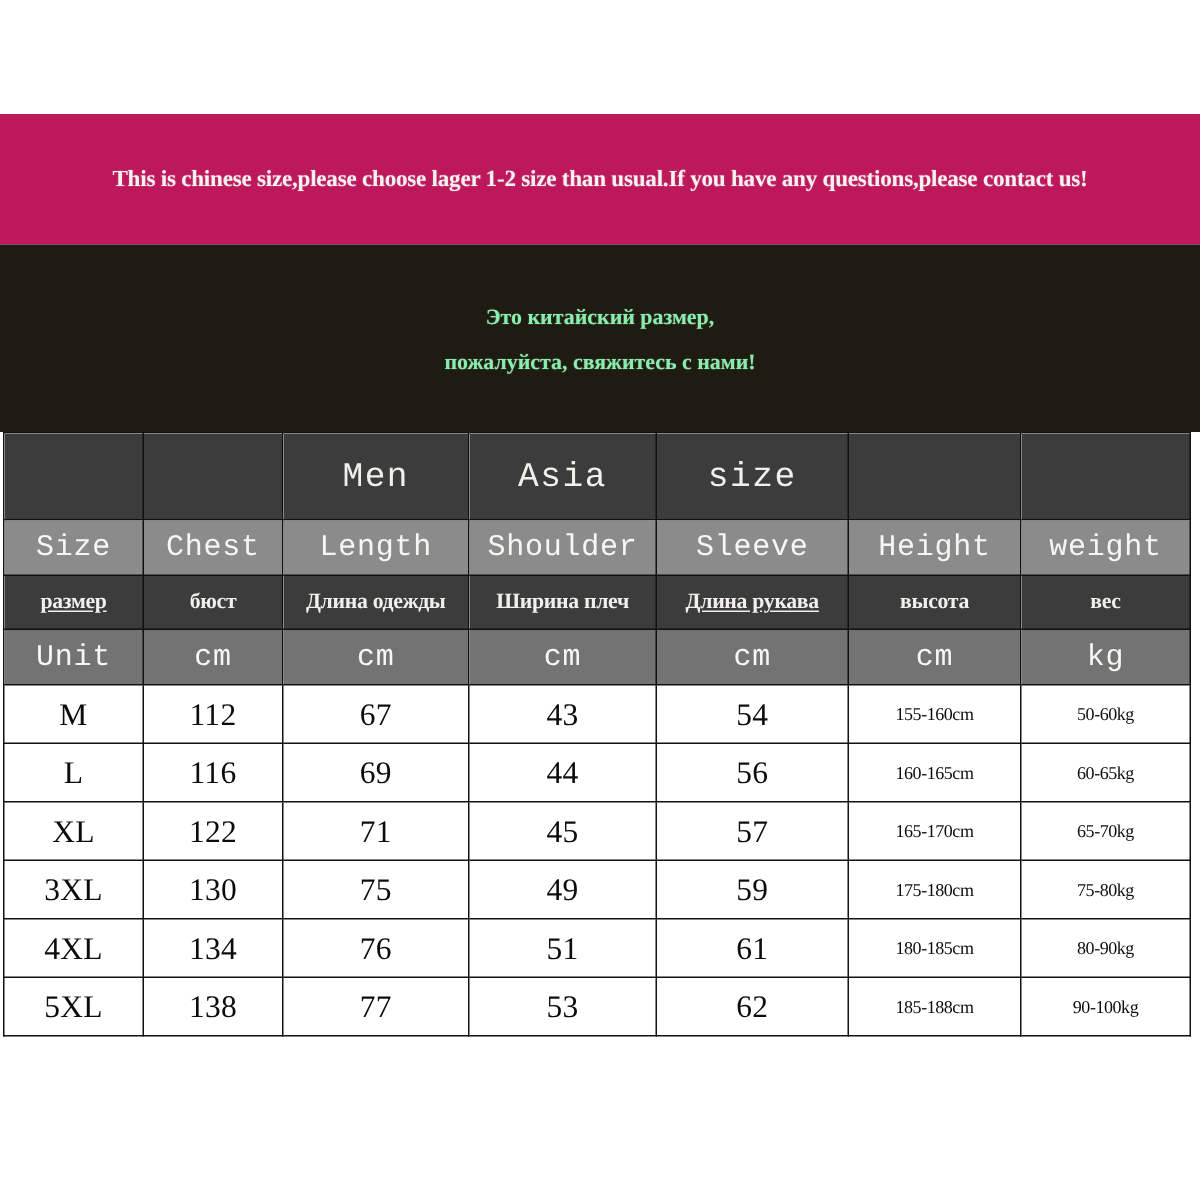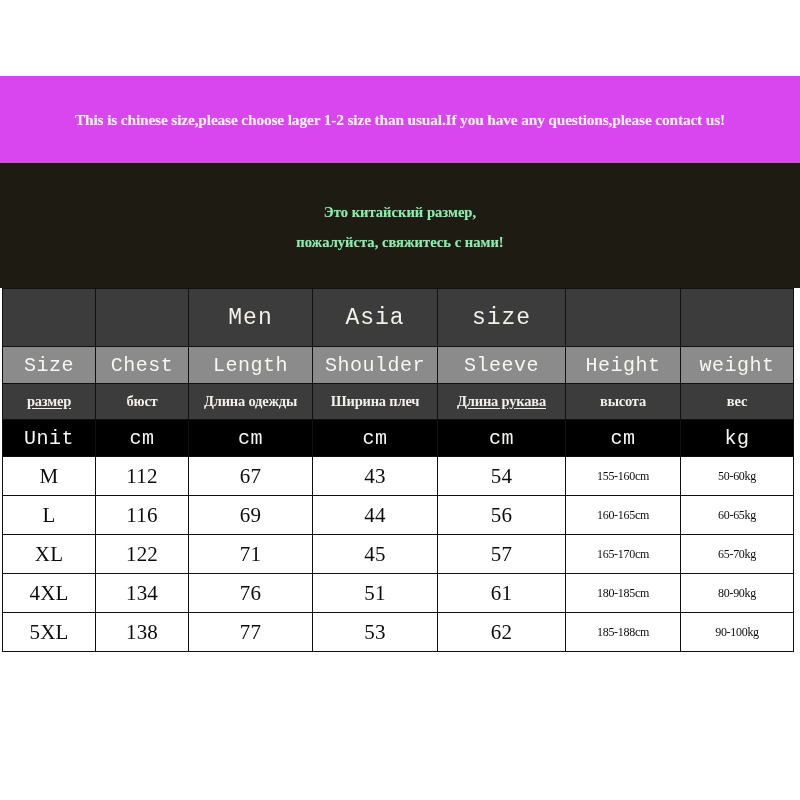--- a/index.html
+++ b/index.html
@@ -21,21 +21,21 @@
     background: #ffffff;
   }
 
   
   .banner-en {
     position: absolute;
     left: 0;
     top: 76px;
     width: 800px;
     height: 87px;
-    background: #d946ef;
+    background: #be185d;
     display: flex;
     align-items: center;
     justify-content: center;
   }
   .banner-en .txt {
     color: #f4f2ee;
     font-size: 15.4px;
     font-weight: bold;
     letter-spacing: -0.15px;
     white-space: nowrap;
@@ -126,21 +126,21 @@
   }
   tr.r-head-ru td .u {
     text-decoration: underline;
     text-underline-offset: 2px;
     text-align: right;
   }
 
   
   tr.r-unit td {
     height: 36px;
-    background: #000000;
+    background: #737373;
     color: #f7f6f2;
     font-size: 20px;
     font-family: "Liberation Mono", "DejaVu Sans Mono", monospace;
     letter-spacing: 0.5px;
   }
 
   
   tr.r-data td {
     height: 38px;
     background: #ffffff;
@@ -241,20 +241,29 @@
         <tr class="r-data">
           <td>XL</td>
           <td>122</td>
           <td>71</td>
           <td>45</td>
           <td>57</td>
           <td class="narrow">165-170cm</td>
           <td class="narrow">65-70kg</td>
         </tr>
         <tr class="r-data">
+          <td>3XL</td>
+          <td>130</td>
+          <td>75</td>
+          <td>49</td>
+          <td>59</td>
+          <td class="narrow">175-180cm</td>
+          <td class="narrow">75-80kg</td>
+        </tr>
+        <tr class="r-data">
           <td>4XL</td>
           <td>134</td>
           <td>76</td>
           <td>51</td>
           <td>61</td>
           <td class="narrow">180-185cm</td>
           <td class="narrow">80-90kg</td>
         </tr>
         <tr class="r-data">
           <td>5XL</td>

